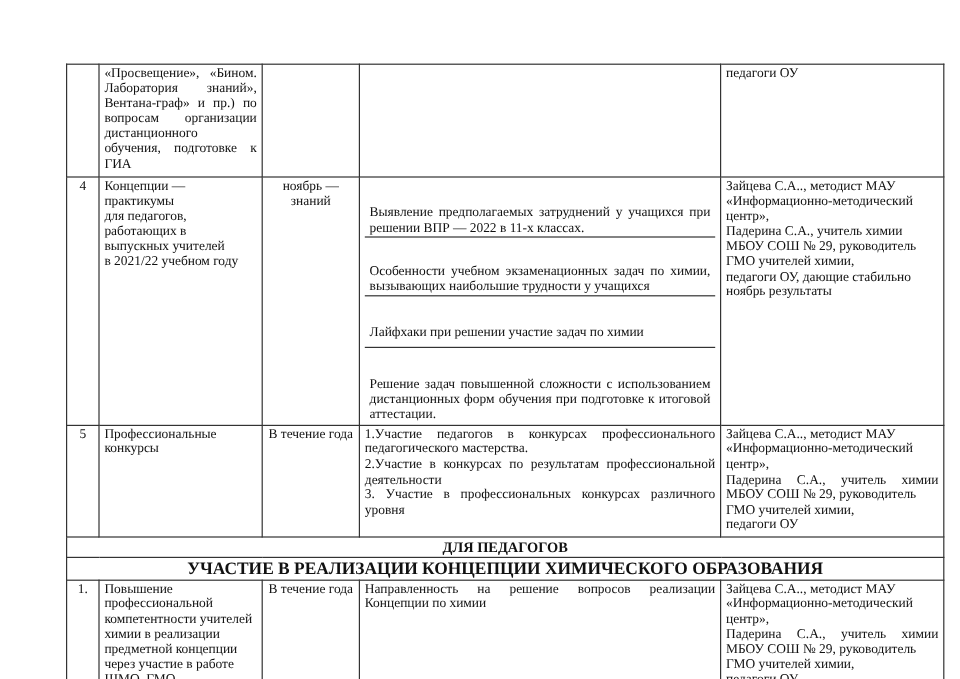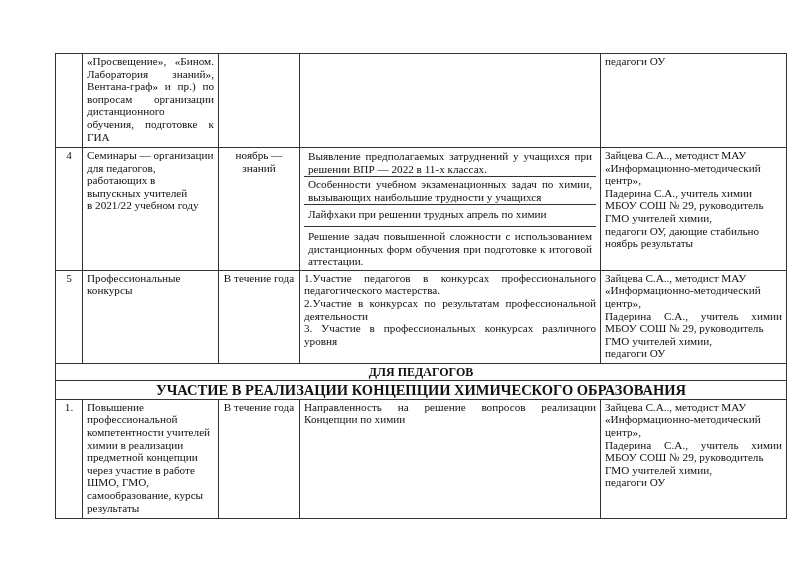--- a/index.html
+++ b/index.html
@@ -10,21 +10,21 @@
               border-collapse:collapse; table-layout:fixed;
               font-size:11.2px; line-height:12.6px; }
   table.doc td { border:1.4px solid #333; vertical-align:top; padding:1px 4px 1px 4px; }
   td.num { text-align:center; }
   td.period { text-align:center; }
   .just-last { text-align:justify; text-align-last:left; }
   td.head { text-align:center; font-weight:bold; padding:0; }
   td.head1 { font-size:14.5px; line-height:16px; }
   td.head2 { font-size:12px; line-height:14px; }
   td.subcell { padding:0; }
-  .subrow { border-bottom:1.4px solid #333; padding:1px 4px; text-align:justify; text-align-last:left; }
+  .subrow { border-bottom:1.4px solid #333; padding:1px 4px; text-align:justify; text-align-last:left;margin-top:21px; }
   .subrow:last-child { border-bottom:none; }
   .line { display:block; }
 </style>
 </head>
 <body>
 
 <div class="page">
 <table class="doc">
   <colgroup>
     <col style="width:27px">
@@ -39,31 +39,31 @@
     <td class="num"></td>
     <td class="just-last">«Просвещение», «Бином. Лаборатория знаний», Вентана-граф» и пр.) по вопросам организации дистанционного обучения, подготовке к ГИА</td>
     <td class="period"></td>
     <td></td>
     <td>педагоги ОУ</td>
   </tr>
 
   <tr style="height:118px">
     <td class="num">4</td>
     <td>
-      <span class="line">Семинары — организации</span>
+      <span class="line">Концепции — практикумы</span>
       <span class="line">для педагогов,</span>
       <span class="line">работающих в</span>
       <span class="line">выпускных учителей</span>
       <span class="line">в 2021/22 учебном году</span>
     </td>
     <td class="period">ноябрь — знаний</td>
     <td class="subcell">
       <div class="subrow">Выявление предполагаемых затруднений у учащихся при решении ВПР — 2022 в 11-х классах.</div>
       <div class="subrow">Особенности учебном экзаменационных задач по химии, вызывающих наибольшие трудности у учащихся</div>
-      <div class="subrow" style="padding-top:3px;padding-bottom:5px">Лайфхаки при решении трудных апрель по химии</div>
+      <div class="subrow" style="padding-top:3px;padding-bottom:5px">Лайфхаки при решении участие задач по химии</div>
       <div class="subrow" style="padding-top:3px">Решение задач повышенной сложности с использованием дистанционных форм обучения при подготовке к итоговой аттестации.</div>
     </td>
     <td>
       <span class="line">Зайцева С.А.., методист МАУ</span>
       <span class="line">«Информационно-методический</span>
       <span class="line">центр»,</span>
       <span class="line">Падерина С.А., учитель химии</span>
       <span class="line">МБОУ СОШ № 29, руководитель</span>
       <span class="line">ГМО учителей химии,</span>
       <span class="line">педагоги ОУ, дающие стабильно</span>

